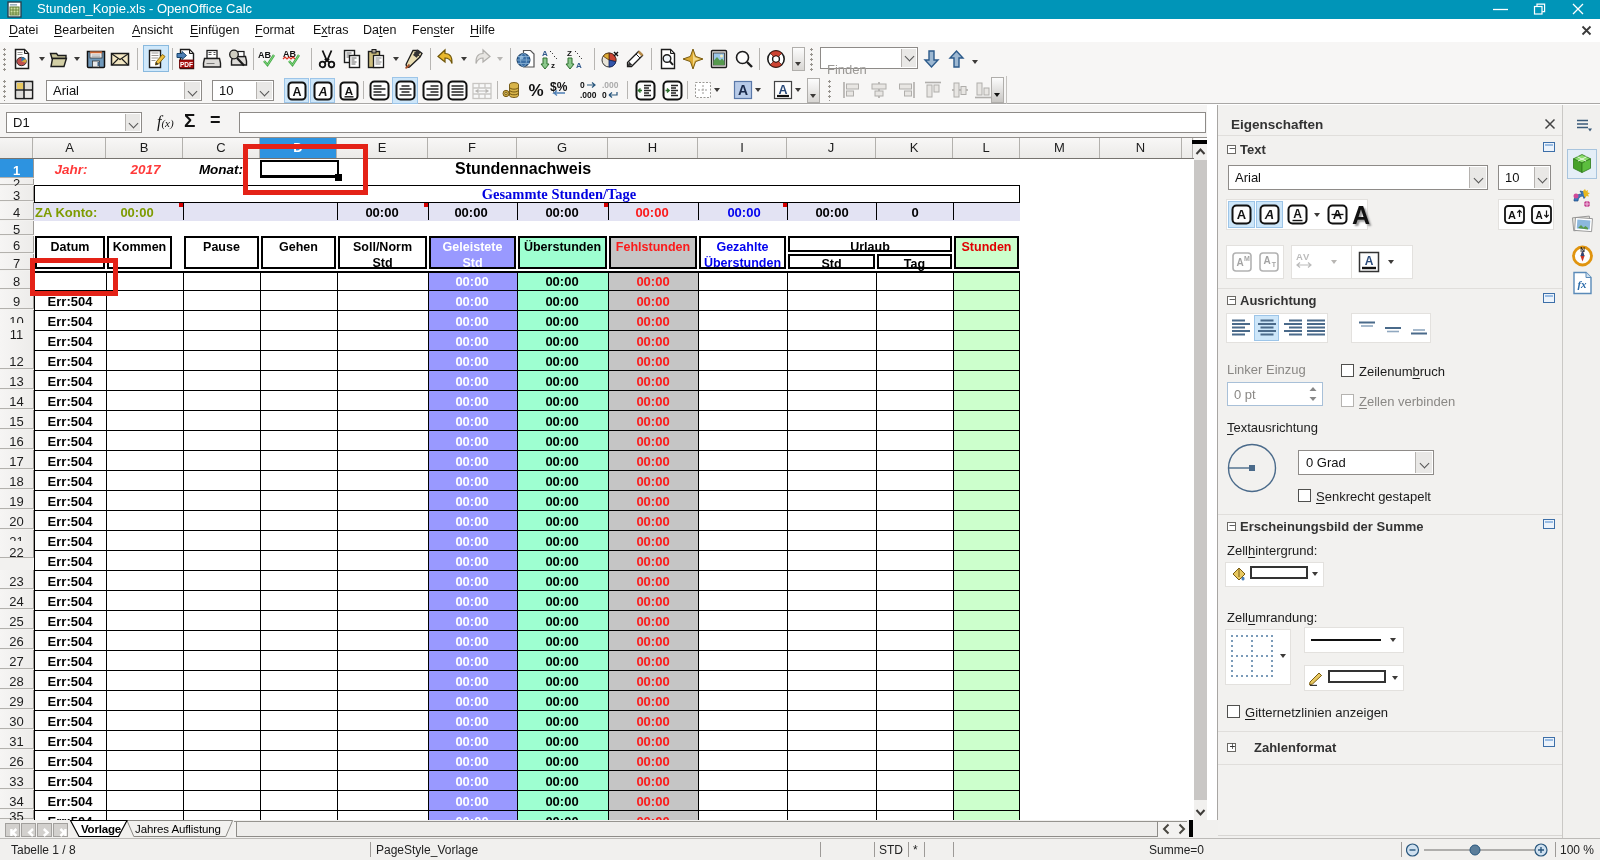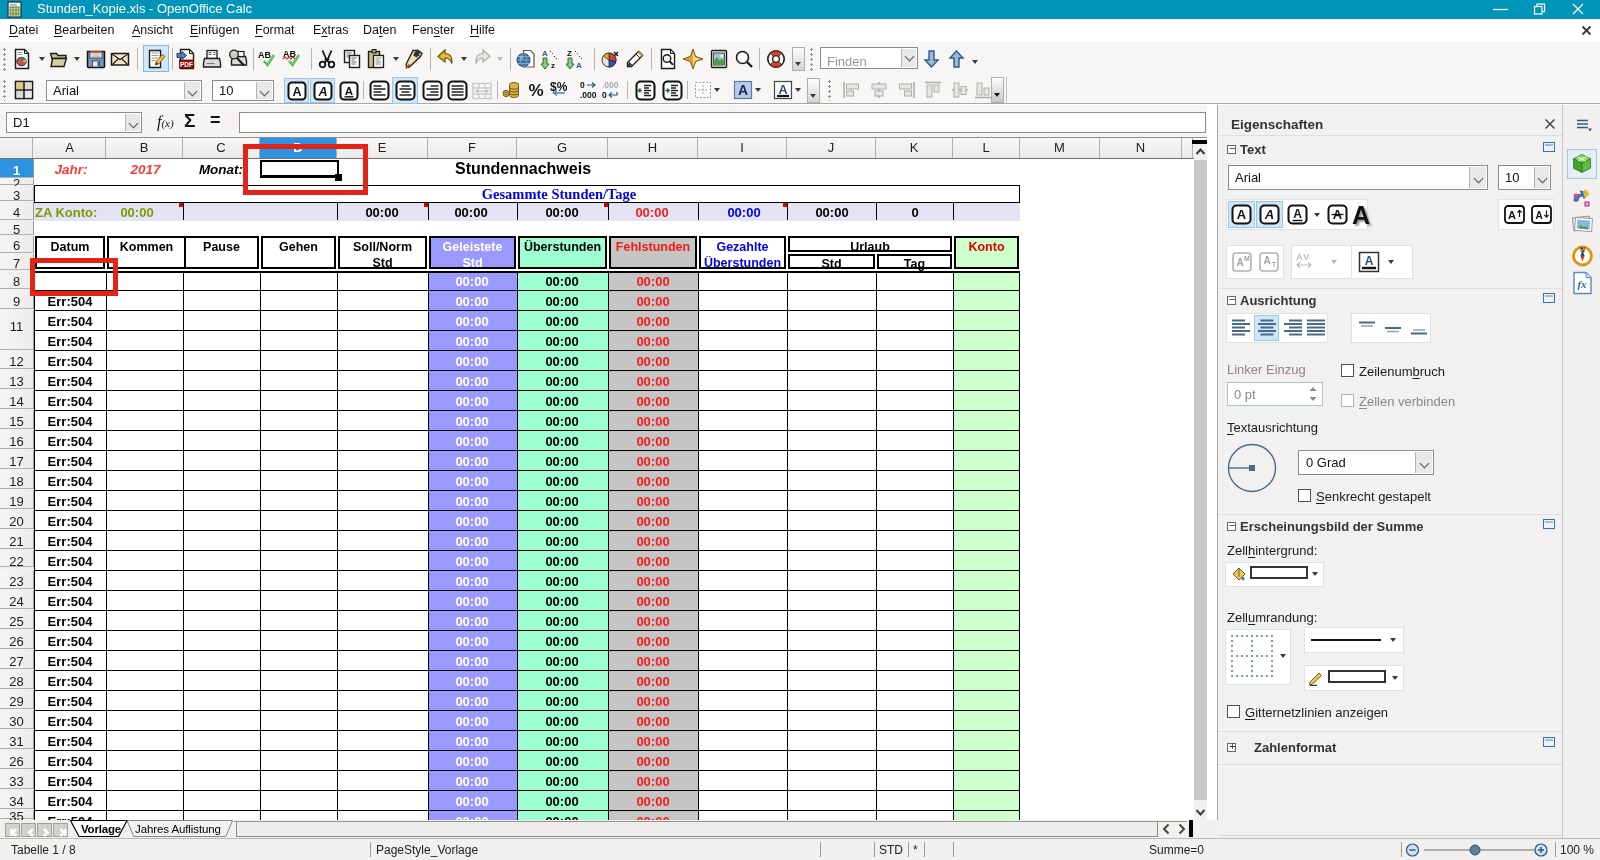--- a/index.html
+++ b/index.html
@@ -295,21 +295,21 @@
         <circle cx="11" cy="11" r="8.2" fill="#fff" stroke="#1c1c1c" stroke-width="1.6"></circle>
         <circle cx="11" cy="11" r="3.4" fill="#fff" stroke="#1c1c1c" stroke-width="1.4"></circle>
         <path d="M11 2.8a8.2 8.2 0 0 1 5.8 2.4L13.4 8.6a3.4 3.4 0 0 0-4.8 0L5.2 5.2A8.2 8.2 0 0 1 11 2.8z" fill="#cc4433" stroke="#4c1208" stroke-width="0.7"></path>
         <path d="M11 19.2a8.2 8.2 0 0 1-5.8-2.4l3.4-3.4a3.4 3.4 0 0 0 4.8 0l3.4 3.4a8.2 8.2 0 0 1-5.8 2.4z" fill="#cc4433" stroke="#4c1208" stroke-width="0.7"></path>
       </svg>
     </div>
 <div class="ab" style="left:792px;top:5px;width:13px;height:24px;background:linear-gradient(#fcfcfc,#d8d6d3);border:1px solid #b0aeab"></div>
 <div class="dda" style="left:795px;top:20px"></div>
 <div class="grip" style="left:810px;top:5px;height:24px"></div>
 <div class="combo" style="left:820px;top:5px;width:98px;height:22px">
-      <span style="position:absolute;left:6px;top:6px;color:#9a9895">Finden</span>
+      <span style="position:absolute;left:6px;top:14px;color:#9a9895">Finden</span>
       <div class="db"><span class="chev" style="margin-top:-35px"></span></div>
     </div>
 <div class="ibx" style="left:921px;top:6px">
       <svg width="22" height="22" viewBox="0 0 22 22">
         <path d="M8 3h5v9h4l-6.5 7L4 12h4z" fill="#9db8d2" stroke="#2c5a8a" stroke-width="1.4"></path>
       </svg>
     </div>
 <div class="ibx" style="left:946px;top:6px">
       <svg width="22" height="22" viewBox="0 0 22 22">
         <path d="M8 19h5v-9h4L10.5 3 4 10h4z" fill="#9db8d2" stroke="#2c5a8a" stroke-width="1.4"></path>
@@ -546,32 +546,32 @@
 <div class="rh" style="top:0px;height:19px;line-height:23px;background:#2d93e0;color:#fff;font-weight:bold">1</div>
 <div class="rh" style="top:20px;height:5.5px;line-height:9.5px">2</div>
 <div class="rh" style="top:26.5px;height:15.5px;line-height:19.5px">3</div>
 <div class="rh" style="top:43px;height:17.5px;line-height:21.5px">4</div>
 <div class="rh" style="top:61.5px;height:14.5px;line-height:18.5px">5</div>
 <div class="rh" style="top:77px;height:16.5px;line-height:20.5px">6</div>
 <div class="rh" style="top:94.5px;height:16.5px;line-height:20.5px">7</div>
 <div class="rh" style="top:112px;height:18px;line-height:22px">8</div>
 <div class="rh" style="top:131px;height:19px;line-height:23px">9</div>
 <div class="rh" style="top:151px;height:19px;line-height:23px">10</div>
-<div class="rh" style="top:156px;height:35px;line-height:23px">11</div>
+<div class="rh" style="top:164px;height:35px;line-height:23px">11</div>
 <div class="rh" style="top:191px;height:19px;line-height:23px">12</div>
 <div class="rh" style="top:211px;height:19px;line-height:23px">13</div>
 <div class="rh" style="top:231px;height:19px;line-height:23px">14</div>
 <div class="rh" style="top:251px;height:19px;line-height:23px">15</div>
 <div class="rh" style="top:271px;height:19px;line-height:23px">16</div>
 <div class="rh" style="top:291px;height:19px;line-height:23px">17</div>
 <div class="rh" style="top:311px;height:19px;line-height:23px">18</div>
 <div class="rh" style="top:331px;height:19px;line-height:23px">19</div>
 <div class="rh" style="top:351px;height:19px;line-height:23px">20</div>
 <div class="rh" style="top:371px;height:19px;line-height:23px">21</div>
-<div class="rh" style="top:391px;height:17px;line-height:23px">22</div>
+<div class="rh" style="top:382px;height:17px;line-height:23px">22</div>
 <div class="rh" style="top:411px;height:19px;line-height:23px">23</div>
 <div class="rh" style="top:431px;height:19px;line-height:23px">24</div>
 <div class="rh" style="top:451px;height:19px;line-height:23px">25</div>
 <div class="rh" style="top:471px;height:19px;line-height:23px">26</div>
 <div class="rh" style="top:491px;height:19px;line-height:23px">27</div>
 <div class="rh" style="top:511px;height:19px;line-height:23px">28</div>
 <div class="rh" style="top:531px;height:19px;line-height:23px">29</div>
 <div class="rh" style="top:551px;height:19px;line-height:23px">30</div>
 <div class="rh" style="top:571px;height:19px;line-height:23px">31</div>
 <div class="rh" style="top:591px;height:19px;line-height:23px">26</div>
@@ -605,32 +605,32 @@
 <div class="cell ctr" style="left:528px;top:45.5px;color:#000">00:00</div>
 <div class="cell ctr" style="left:618px;top:45.5px;color:#fb1a1a">00:00</div>
 <div class="cell ctr" style="left:710px;top:45.5px;color:#0000ee">00:00</div>
 <div class="cell ctr" style="left:798px;top:45.5px;color:#000">00:00</div>
 <div class="cell ctr" style="left:881px;top:45.5px;color:#000">0</div>
 <div class="ab" style="left:145px;top:43.5px;width:4px;height:4px;background:#d40000"></div>
 <div class="ab" style="left:390px;top:43.5px;width:4px;height:4px;background:#d40000"></div>
 <div class="ab" style="left:570px;top:43.5px;width:4px;height:4px;background:#d40000"></div>
 <div class="ab" style="left:749px;top:43.5px;width:4px;height:4px;background:#d40000"></div>
 <div class="hdrbox" style="left:1px;top:77px;width:70px;height:33px;background:#fff;color:#000">Datum</div>
-<div class="hdrbox" style="left:73px;top:77px;width:79px;height:33px;background:#fff;color:#000">Kommen</div>
+<div class="hdrbox" style="left:73px;top:77px;width:65px;height:33px;background:#fff;color:#000">Kommen</div>
 <div class="hdrbox" style="left:150px;top:77px;width:75px;height:33px;background:#fff;color:#000">Pause</div>
 <div class="hdrbox" style="left:227px;top:77px;width:75px;height:33px;background:#fff;color:#000">Gehen</div>
 <div class="hdrbox" style="left:304px;top:77px;width:89px;height:33px;background:#fff;color:#000">Soll/Norm<br>Std</div>
 <div class="hdrbox" style="left:395px;top:77px;width:87px;height:33px;background:#9999ff;color:#fff">Geleistete<br>Std</div>
 <div class="hdrbox" style="left:484px;top:77px;width:89px;height:33px;background:#9effd1;color:#000">Überstunden</div>
 <div class="hdrbox" style="left:575px;top:77px;width:88px;height:33px;background:#c5c5c5;color:#fb1a1a">Fehlstunden</div>
 <div class="hdrbox" style="left:665px;top:77px;width:87px;height:33px;background:#fff;color:#0000ee">Gezahlte<br>Überstunden</div>
 <div class="hdrbox" style="left:754px;top:77px;width:164px;height:15.5px;background:#fff;color:#000">Urlaub</div>
 <div class="hdrbox" style="left:754px;top:94.5px;width:87px;height:15.5px;background:#fff;color:#000">Std</div>
 <div class="hdrbox" style="left:843px;top:94.5px;width:75px;height:15.5px;background:#fff;color:#000">Tag</div>
-<div class="hdrbox" style="left:920px;top:77px;width:65px;height:33px;background:#ccffcc;color:#e00000">Konto</div>
+<div class="hdrbox" style="left:920px;top:77px;width:65px;height:33px;background:#ccffcc;color:#e00000">Stunden</div>
 <div class="ab" style="left:394px;top:112px;width:89px;height:549px;background:#9999ff"></div>
 <div class="ab" style="left:483px;top:112px;width:91px;height:549px;background:#9effd1"></div>
 <div class="ab" style="left:574px;top:112px;width:90px;height:549px;background:#c5c5c5"></div>
 <div class="ab" style="left:919px;top:112px;width:67px;height:549px;background:#ccffcc"></div>
 <div class="hline" style="left:0;top:112px;width:986px;height:2px"></div>
 <div class="vline" style="left:0px;top:112px;height:549px"></div>
 <div class="vline" style="left:72px;top:112px;height:549px"></div>
 <div class="vline" style="left:149px;top:112px;height:549px"></div>
 <div class="vline" style="left:226px;top:112px;height:549px"></div>
 <div class="vline" style="left:303px;top:112px;height:549px"></div>

